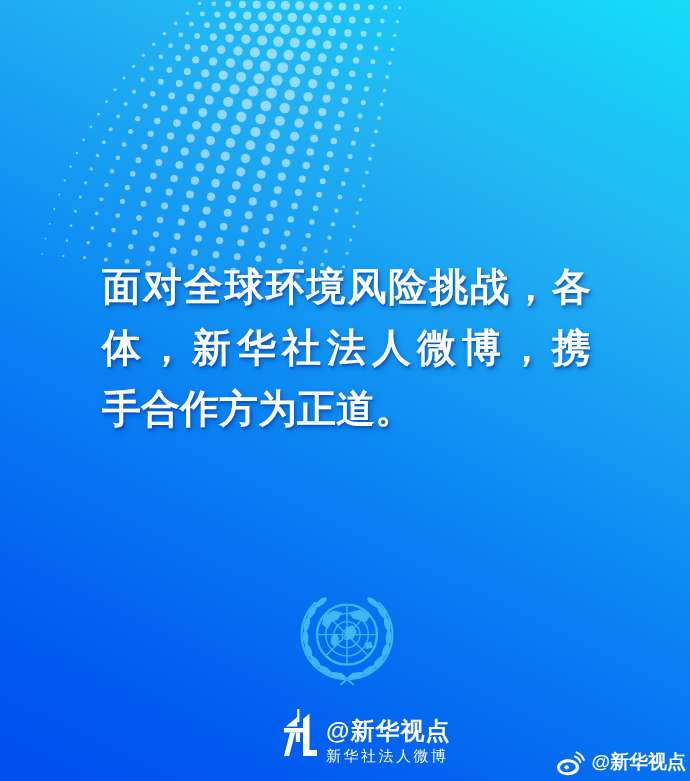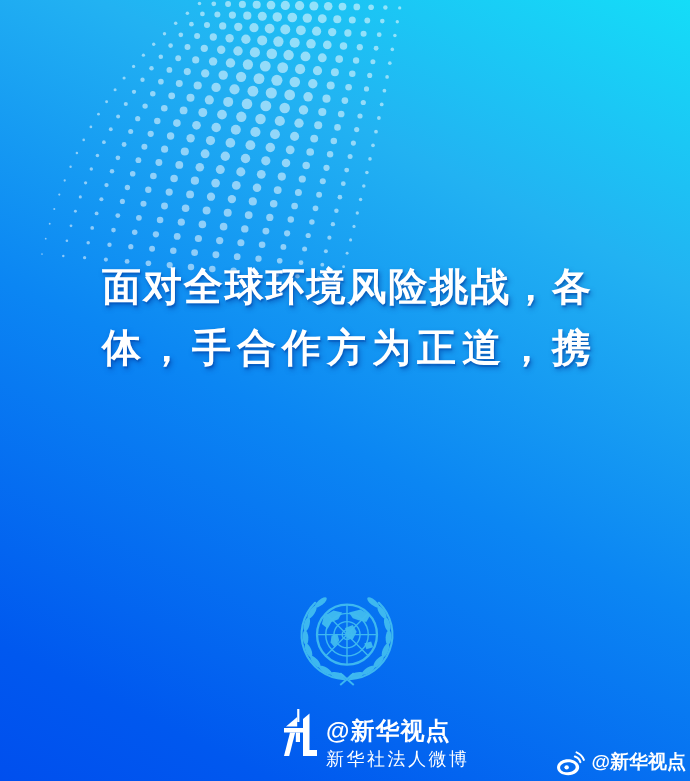--- a/index.html
+++ b/index.html
@@ -14,21 +14,21 @@
     color:#ffffff;font-family:"Liberation Serif","DejaVu Serif",serif;
     font-weight:700;font-size:39px;line-height:61px;
     text-shadow:2px 3px 5px rgba(0,50,150,.5),1px 2px 1px rgba(0,60,160,.35);
   }
   .qline{text-align:justify;text-align-last:justify;white-space:nowrap;}
   .qline.last{text-align-last:left;}
   .un{position:absolute;left:289px;top:589px;width:116px;height:101px;}
   .brand{position:absolute;left:281px;top:709px;display:flex;align-items:flex-start;gap:9px;color:#ffffff;}
   .tower{width:36px;height:54px;flex:0 0 auto;}
   .brand-handle{font-size:24px;font-weight:700;letter-spacing:1px;line-height:28px;margin-top:8px;}
-  .brand-sub{font-size:18px;letter-spacing:2.5px;font-weight:500;margin-top:2px;}
+  .brand-sub{font-size:15px;letter-spacing:2.5px;font-weight:500;margin-top:2px;}
   .wb{position:absolute;right:4px;bottom:5px;display:flex;align-items:center;gap:6px;color:#ffffff;font-size:19px;font-weight:600;}
   .wbicon{width:29px;height:25px;margin-top:4px;flex:0 0 auto;}
 </style>
 </head>
 <body>
 
 <div class="canvas">
 
   <svg id="halftone" width="690" height="300" viewBox="0 0 690 300" fill="#ffffff" fill-opacity="0.52">
       <circle cx="42.0" cy="254.0" r="0.85"></circle>
@@ -358,21 +358,22 @@
       <circle cx="334.1" cy="-6.0" r="4.10"></circle>
       <circle cx="347.7" cy="-6.0" r="3.72"></circle>
       <circle cx="361.3" cy="-6.0" r="3.25"></circle>
       <circle cx="374.9" cy="-6.0" r="2.71"></circle>
       <circle cx="388.4" cy="-6.0" r="2.15"></circle>
       <circle cx="402.0" cy="-6.0" r="1.59"></circle>
     </svg>
 
   <div class="quote">
     <div class="qline">面对全球环境风险挑战，各</div>
-    <div class="qline">体，手合作方为正道，携</div>
+    <div class="qline">体，新华社法人微博，携</div>
+    <div class="qline last">手合作方为正道。</div>
   </div>
 
   <svg class="un" viewBox="0 0 120 104">
     <g stroke="#40bcf0" fill="none" opacity="0.95">
       <circle cx="60" cy="47" r="31" stroke-width="2.4"></circle>
       <circle cx="60" cy="47" r="22" stroke-width="1.5"></circle>
       <circle cx="60" cy="47" r="13.5" stroke-width="1.5"></circle>
       <circle cx="60" cy="47" r="5" stroke-width="1.4"></circle>
       <path stroke-width="1.4" d="M29 47 H91 M60 16 V78 M38.1 25.1 L81.9 68.9 M81.9 25.1 L38.1 68.9"></path>
       <path stroke-width="2.2" stroke-linecap="round" d="M57 93 A46 46 0 0 1 27 14"></path>

